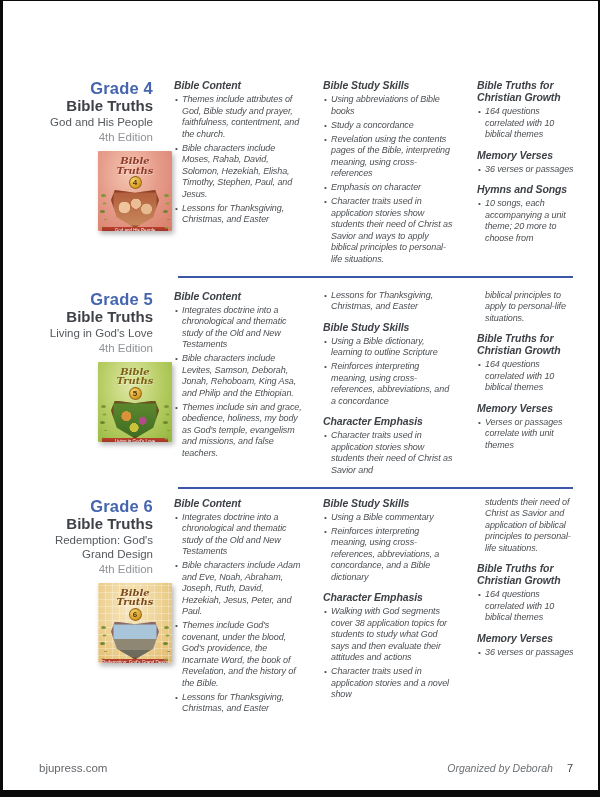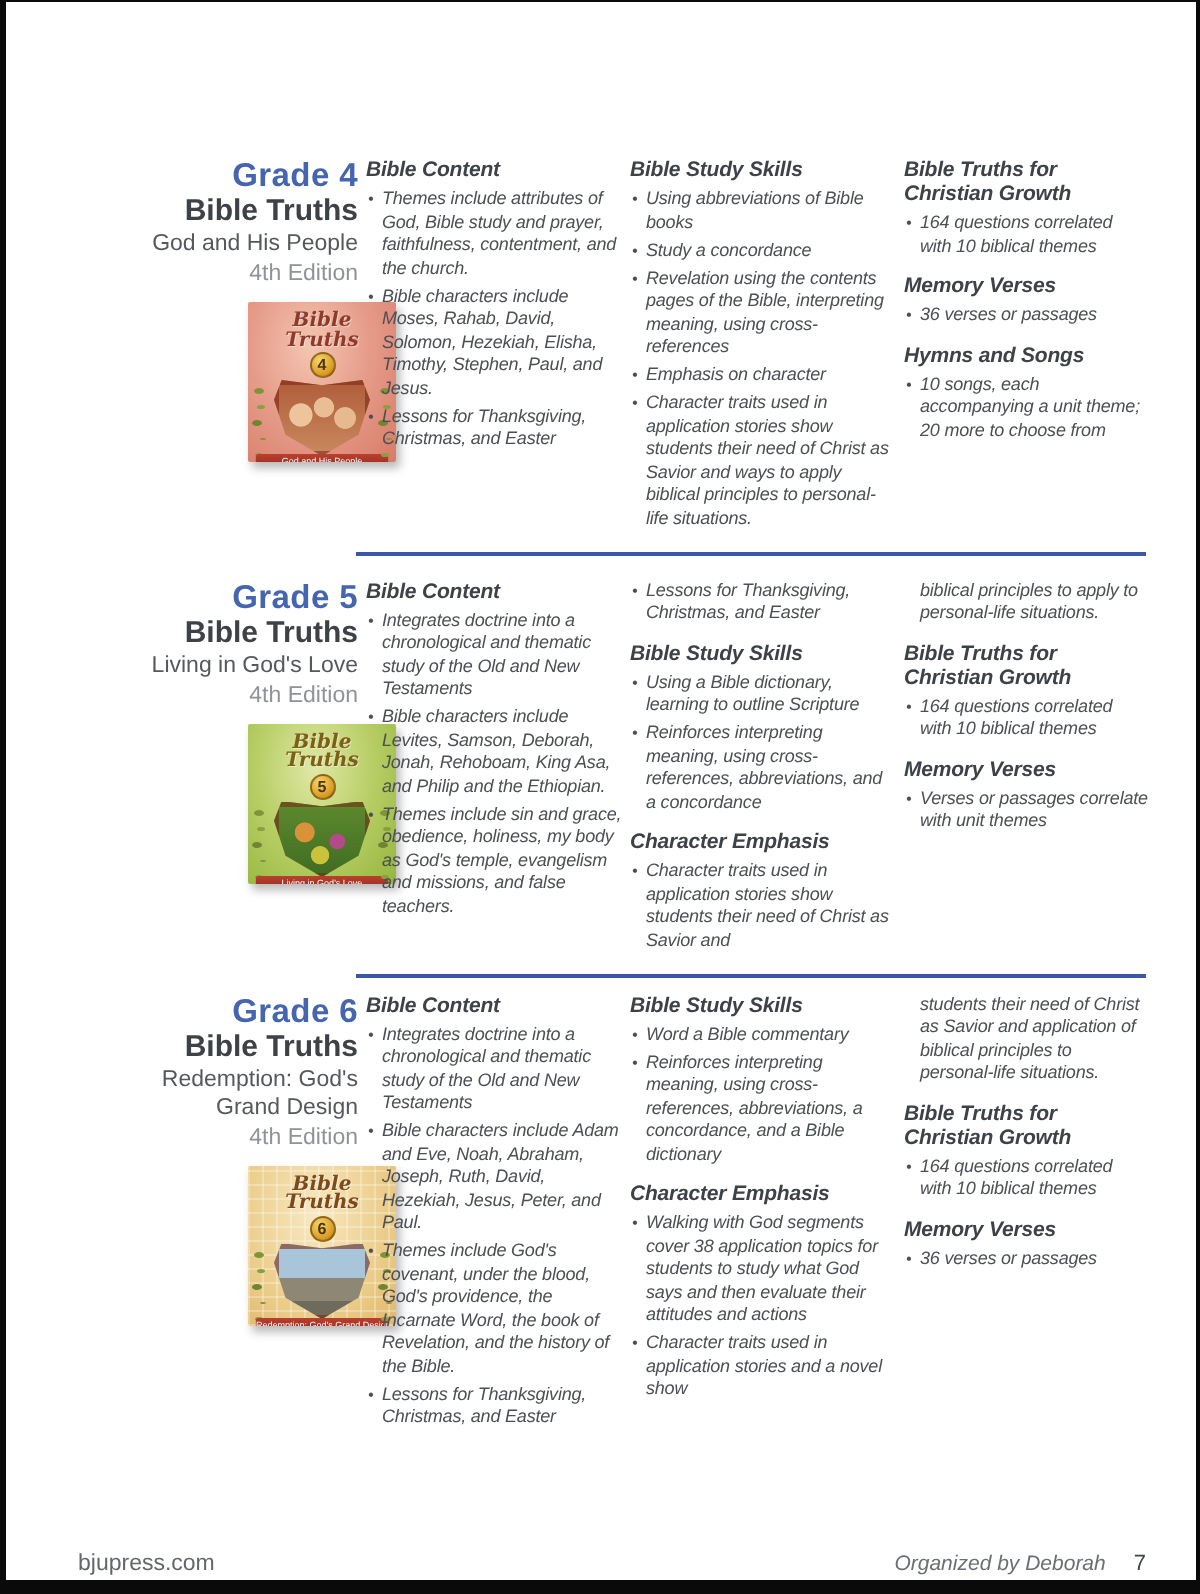--- a/index.html
+++ b/index.html
@@ -9,22 +9,22 @@
     -webkit-font-smoothing:antialiased;
   }
   .page{
     position:absolute;left:3px;top:1px;right:2px;bottom:7px;
     background:#ffffff;overflow:hidden;
   }
   
   .section{
     display:grid;
     grid-template-columns:126px 128px 133px 1fr;
-    column-gap:4px;
-    padding:0 24px 0 50px;
+    column-gap:21px;
+    padding:0 24px 0 24px;
     align-items:start;
   }
   .sec1{padding-top:78px;min-height:158px;}
   .sec2{padding-top:10px;min-height:156px;}
   .sec3{padding-top:6px;}
   .divider{height:2px;background:#3b58a7;margin:8px 25px 2px 175px;}
   
   .label-col{text-align:right;}
   .grade{font-size:16.5px;font-weight:800;color:#4565ae;line-height:18px;letter-spacing:.2px;}
   .series{font-size:15px;font-weight:700;color:#3e4247;line-height:17px;}
@@ -93,21 +93,21 @@
   .cover-pub{width:16px;height:2.5px;background:rgba(60,30,10,.35);margin:2px auto 0;border-radius:1px;}
   
   .col{font-size:9px;color:#4c5054;line-height:11.5px;letter-spacing:-.1px;font-style:italic;}
   .bh{font-size:10.5px;font-weight:700;color:#3e4247;line-height:12px;margin:8px 0 3px;letter-spacing:-.1px;}
   .col .bh:first-child{margin-top:0;}
   .bi{position:relative;padding-left:8px;margin-bottom:2.5px;}
   .bi::before{content:"\2022";position:absolute;left:1px;top:0;color:#4c5054;font-size:8px;}
   .pi{padding-left:8px;margin-bottom:2.5px;}
   
   .footer{
-    position:absolute;left:36px;right:25px;bottom:2px;
+    position:absolute;left:36px;right:25px;bottom:16px;
     display:flex;justify-content:space-between;align-items:baseline;
   }
   .website{font-size:11.5px;color:#63676b;}
   .footer-right{display:flex;align-items:baseline;}
   .tagline{font-style:italic;font-size:10.5px;color:#6b6f73;}
   .pagenum{font-size:11px;color:#3f4347;margin-left:14px;}
 </style>
 </head>
 <body>
 
@@ -223,21 +223,21 @@
     </div>
     <div class="col">
       <div class="bh">Bible Content</div>
       <div class="bi">Integrates doctrine into a chronological and thematic study of the Old and New Testaments</div>
       <div class="bi">Bible characters include Adam and Eve, Noah, Abraham, Joseph, Ruth, David, Hezekiah, Jesus, Peter, and Paul.</div>
       <div class="bi">Themes include God's covenant, under the blood, God's providence, the Incarnate Word, the book of Revelation, and the history of the Bible.</div>
       <div class="bi">Lessons for Thanksgiving, Christmas, and Easter</div>
     </div>
     <div class="col">
       <div class="bh">Bible Study Skills</div>
-      <div class="bi">Word a Bible commentary</div>
+      <div class="bi">Using a Bible commentary</div>
       <div class="bi">Reinforces interpreting meaning, using cross-references, abbreviations, a concordance, and a Bible dictionary</div>
       <div class="bh">Character Emphasis</div>
       <div class="bi">Walking with God segments cover 38 application topics for students to study what God says and then evaluate their attitudes and actions</div>
       <div class="bi">Character traits used in application stories and a novel show</div>
     </div>
     <div class="col">
       <div class="pi">students their need of Christ as Savior and application of biblical principles to personal-life situations.</div>
       <div class="bh">Bible Truths for Christian Growth</div>
       <div class="bi">164 questions correlated with 10 biblical themes</div>
       <div class="bh">Memory Verses</div>

